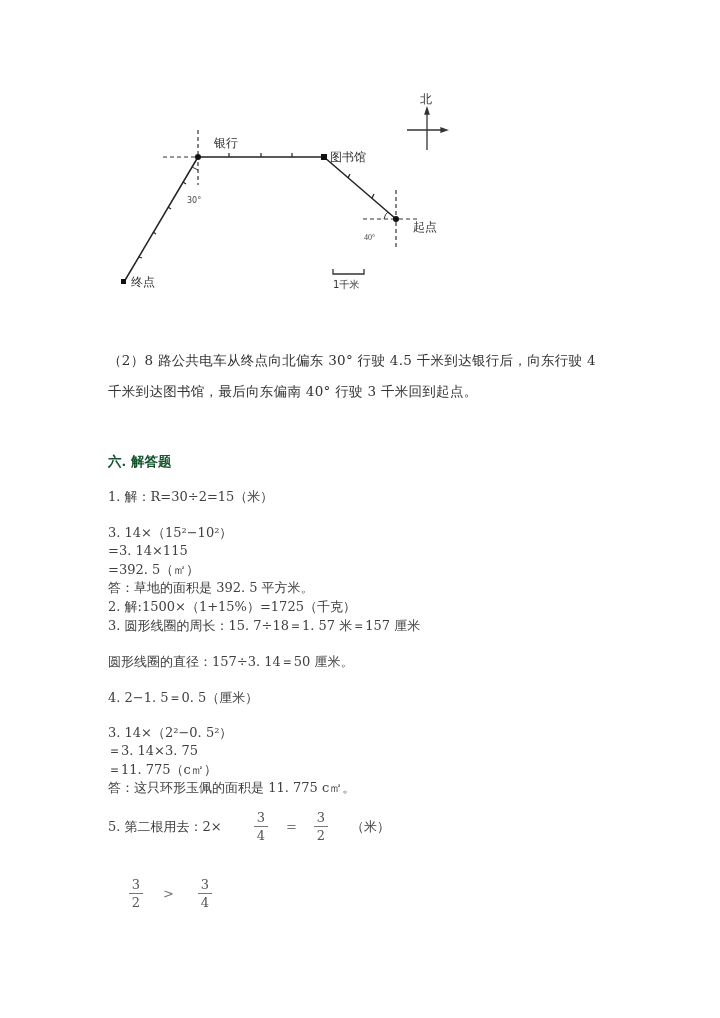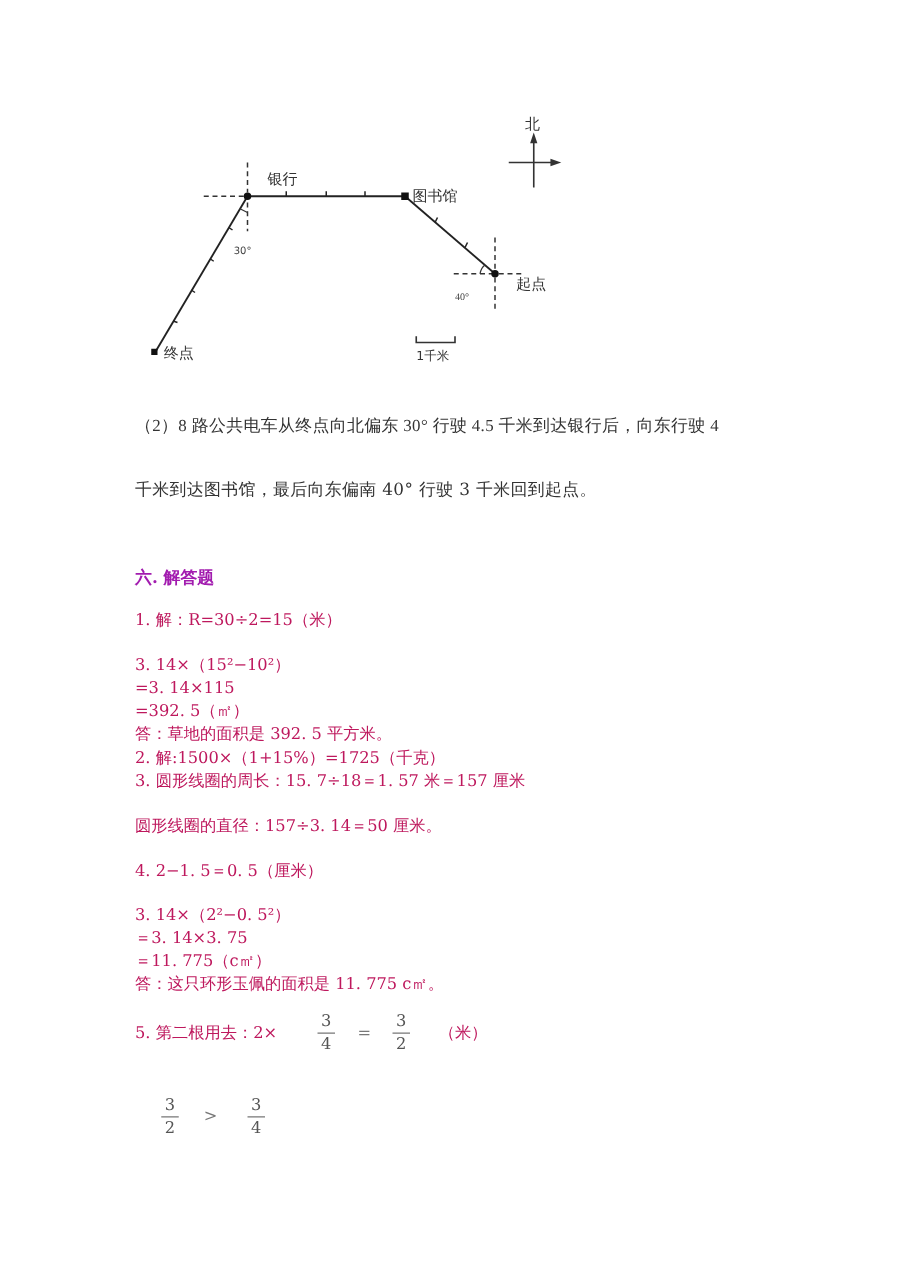--- a/index.html
+++ b/index.html
@@ -3,22 +3,22 @@
 <meta charset="utf-8">
 <style>
   html, body { margin:0; padding:0; background:#ffffff; }
   body { width:720px; height:1018px; position:relative; overflow:hidden;
          font-family:"DejaVu Serif","Liberation Serif",serif; color:#333; }
   .abs { position:absolute; white-space:nowrap; }
   .diagram { position:absolute; left:0; top:0; width:720px; height:310px; }
   .dlabel { position:absolute; font-family:"DejaVu Sans","Liberation Sans",sans-serif; font-size:12px; color:#333; white-space:nowrap; }
   .dsmall { font-size:8px; color:#444;margin-top:24px; }
   .para { font-size:13.5px; color:#333; letter-spacing:0.3px; }
-  .heading { font-size:13.5px; font-weight:bold; color:#a21caf; }
-  .line { font-size:13px; color:#be185d; line-height:17px; }
+  .heading { font-size:13.5px; font-weight:bold; color:#14532d; }
+  .line { font-size:13px; color:#404040; line-height:17px; }
   .frac { position:absolute; text-align:center; font-size:13px; color:#555; width:14px; }
   .frac .num { display:block; border-bottom:1px solid #777; line-height:15px; padding-bottom:1px; }
   .frac .den { display:block; line-height:15px; padding-top:1px; }
 </style>
 </head>
 <body>
 
 <div class="diagram">
   <svg width="720" height="310" style="position:absolute;left:0;top:0">
 
@@ -80,21 +80,21 @@
   <div class="dlabel" style="left:420px;top:91px;">北</div>
   <div class="dlabel" style="left:184px;top:135px;margin-left:30px;">银行</div>
   <div class="dlabel" style="left:330px;top:149px;">图书馆</div>
   <div class="dlabel" style="left:413px;top:219px;">起点</div>
   <div class="dlabel" style="left:131px;top:274px;">终点</div>
   <div class="dlabel dsmall" style="left:187px;top:172px;">30°</div>
   <div class="dlabel dsmall" style="left:364px;top:209px;font-family:Liberation Serif, serif;">40°</div>
   <div class="dlabel" style="left:333px;top:278px;font-size:10px;">1千米</div>
 </div>
 
-<div class="abs para" style="left:108px;top:332px;font-family:Liberation Serif, serif;">（2）8 路公共电车从终点向北偏东 30° 行驶 4.5 千米到达银行后，向东行驶 4</div>
+<div class="abs para" style="left:108px;top:352px;">（2）8 路公共电车从终点向北偏东 30° 行驶 4.5 千米到达银行后，向东行驶 4</div>
 <div class="abs para" style="left:108px;top:383px;">千米到达图书馆，最后向东偏南 40° 行驶 3 千米回到起点。</div>
 
 <div class="abs heading" style="left:108px;top:453px;">六. 解答题</div>
 
 <div class="abs line" style="left:108px;top:488px;">1. 解：R=30÷2=15（米）</div>
 <div class="abs line" style="left:108px;top:524px;">3. 14×（15²−10²）</div>
 <div class="abs line" style="left:108px;top:542px;">=3. 14×115</div>
 <div class="abs line" style="left:108px;top:561px;">=392. 5（㎡）</div>
 <div class="abs line" style="left:108px;top:579px;">答：草地的面积是 392. 5 平方米。</div>
 

